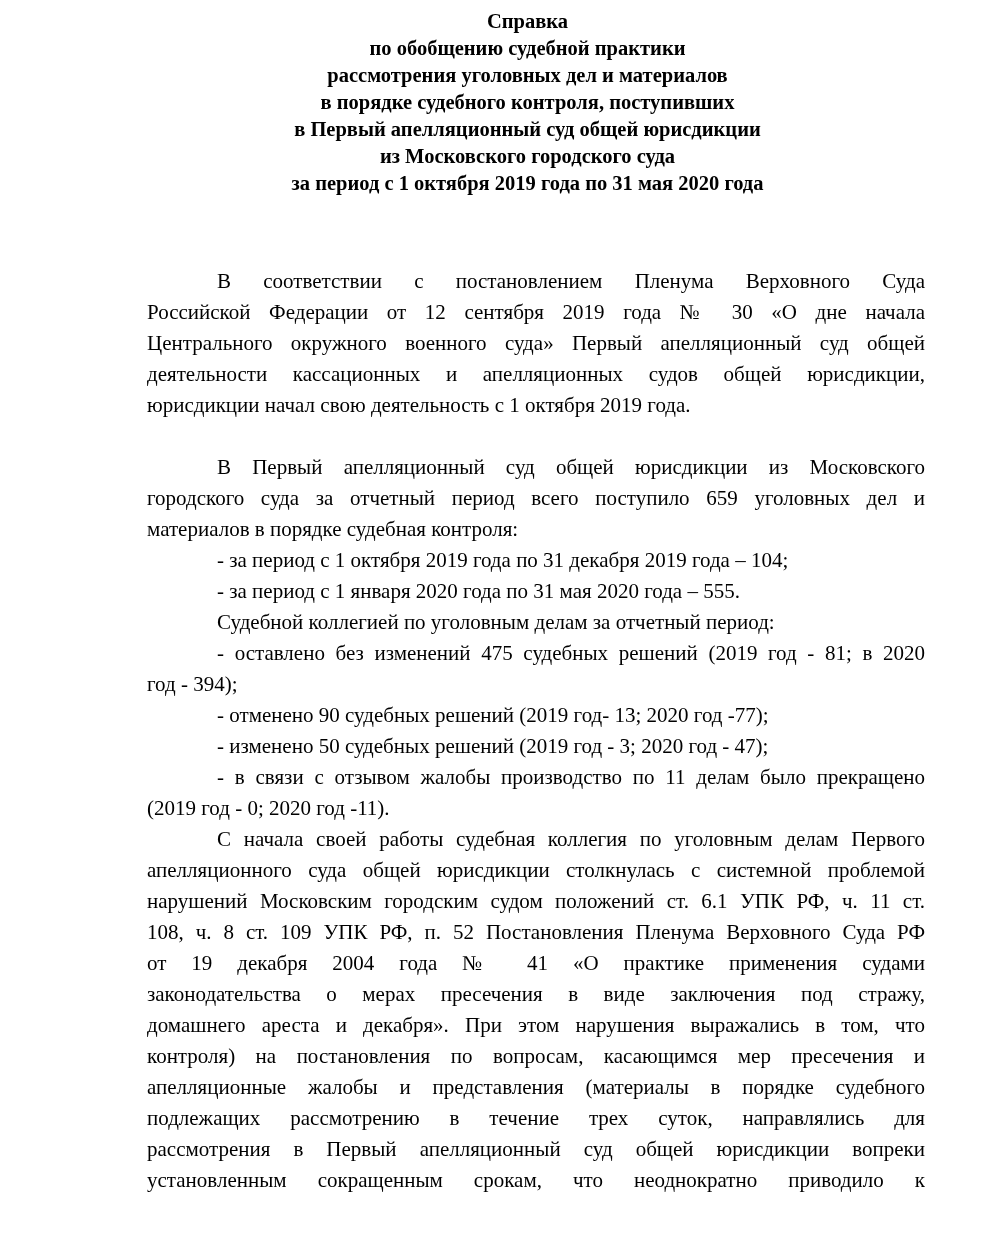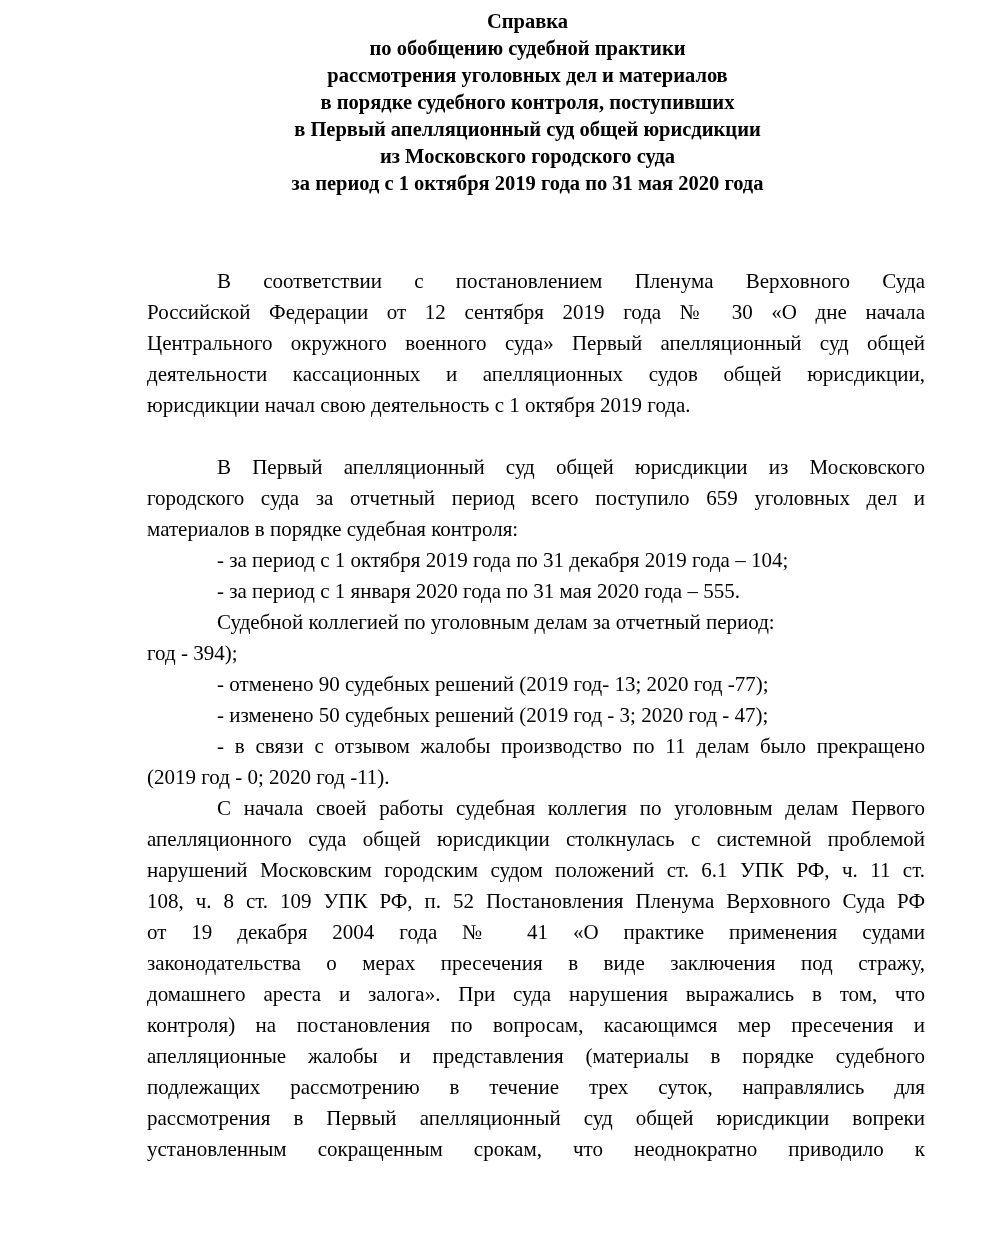--- a/index.html
+++ b/index.html
@@ -39,33 +39,34 @@
   <div class="gap"></div>
   <div>
     <div class="line j ind">В Первый апелляционный суд общей юрисдикции из Московского</div>
     <div class="line j">городского суда за отчетный период всего поступило 659 уголовных дел и</div>
     <div class="line">материалов в порядке судебная контроля:</div>
     <div class="line ind">- за период с 1 октября 2019 года по 31 декабря 2019 года – 104;</div>
     <div class="line ind">- за период с 1 января 2020 года по 31 мая 2020 года – 555.</div>
   </div>
   <div class="line ind">Судебной коллегией по уголовным делам за отчетный период:</div>
   <div>
+    <div class="line j ind">- оставлено без изменений 475 судебных решений (2019 год - 81; в 2020</div>
     <div class="line">год - 394);</div>
     <div class="line ind">- отменено 90 судебных решений (2019 год- 13; 2020 год -77);</div>
     <div class="line ind">- изменено 50 судебных решений (2019 год - 3; 2020 год - 47);</div>
     <div class="line j ind">- в связи с отзывом жалобы производство по 11 делам было прекращено</div>
     <div class="line">(2019 год - 0; 2020 год -11).</div>
   </div>
   <div>
     <div class="line j ind">С начала своей работы судебная коллегия по уголовным делам Первого</div>
     <div class="line j">апелляционного суда общей юрисдикции столкнулась с системной проблемой</div>
     <div class="line j">нарушений Московским городским судом положений ст. 6.1 УПК РФ, ч. 11 ст.</div>
     <div class="line j">108, ч. 8 ст. 109 УПК РФ, п. 52 Постановления Пленума Верховного Суда РФ</div>
     <div class="line j">от 19 декабря 2004 года № 41 «О практике применения судами</div>
     <div class="line j">законодательства о мерах пресечения в виде заключения под стражу,</div>
-    <div class="line j">домашнего ареста и залога». При суда нарушения выражались в том, что</div>
+    <div class="line j">домашнего ареста и декабря». При этом нарушения выражались в том, что</div>
     <div class="line j">контроля) на постановления по вопросам, касающимся мер пресечения и</div>
     <div class="line j">апелляционные жалобы и представления (материалы в порядке судебного</div>
     <div class="line j">подлежащих рассмотрению в течение трех суток, направлялись для</div>
     <div class="line j">рассмотрения в Первый апелляционный суд общей юрисдикции вопреки</div>
     <div class="line j">установленным сокращенным срокам, что неоднократно приводило к</div>
   </div>
 </div>
 
 </body></html>

